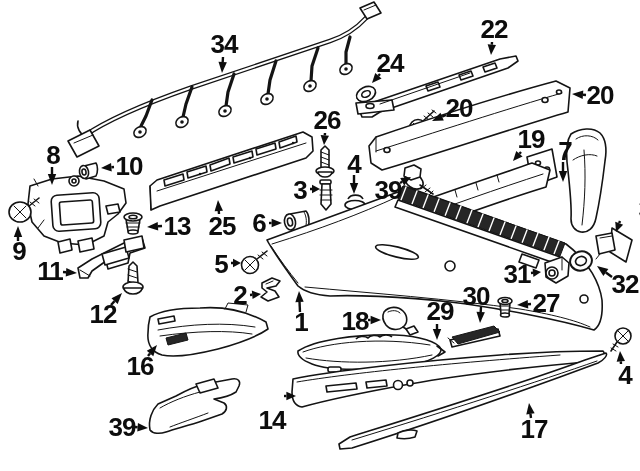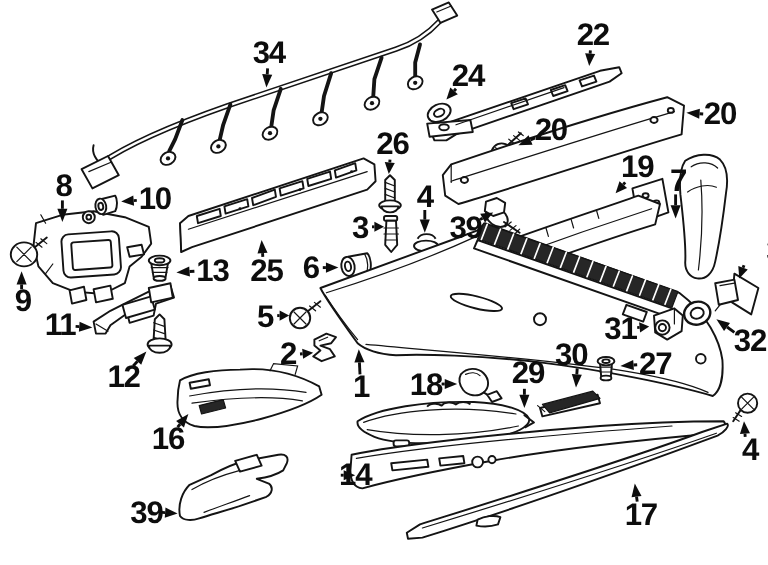--- a/index.html
+++ b/index.html
@@ -396,21 +396,21 @@
       <div class="callout" style="left: 354px; top: 164px;">4</div>
       <div class="callout" style="left: 221px; top: 264px;">5</div>
       <div class="callout" style="left: 259px; top: 223px;">6</div>
       <div class="callout" style="left: 565px; top: 151px;">7</div>
       <div class="callout" style="left: 53px; top: 155px;">8</div>
       <div class="callout" style="left: 19px; top: 251px;">9</div>
       <div class="callout" style="left: 129px; top: 166px;">10</div>
       <div class="callout" style="left: 50px; top: 271px;">11</div>
       <div class="callout" style="left: 103px; top: 314px; text-align: right;">12</div>
       <div class="callout" style="left: 177px; top: 226px;">13</div>
-      <div class="callout" style="left: 272px; top: 396px; margin-left: 24px;">14</div>
+      <div class="callout" style="left: 272px; top: 420px;">14</div>
       <div class="callout" style="left: 625px; top: 375px;">4</div>
       <div class="callout" style="left: 140px; top: 366px;">16</div>
       <div class="callout" style="left: 534px; top: 429px;">17</div>
       <div class="callout" style="left: 355px; top: 321px;">18</div>
       <div class="callout" style="left: 531px; top: 139px;">19</div>
       <div class="callout" style="left: 600px; top: 95px;">20</div>
       <div class="callout" style="left: 388px; top: 190px;">39</div>
       <div class="callout" style="left: 494px; top: 29px;">22</div>
       <div class="callout" style="left: 459px; top: 108px;">20</div>
       <div class="callout" style="left: 390px; top: 63px;">24</div>

